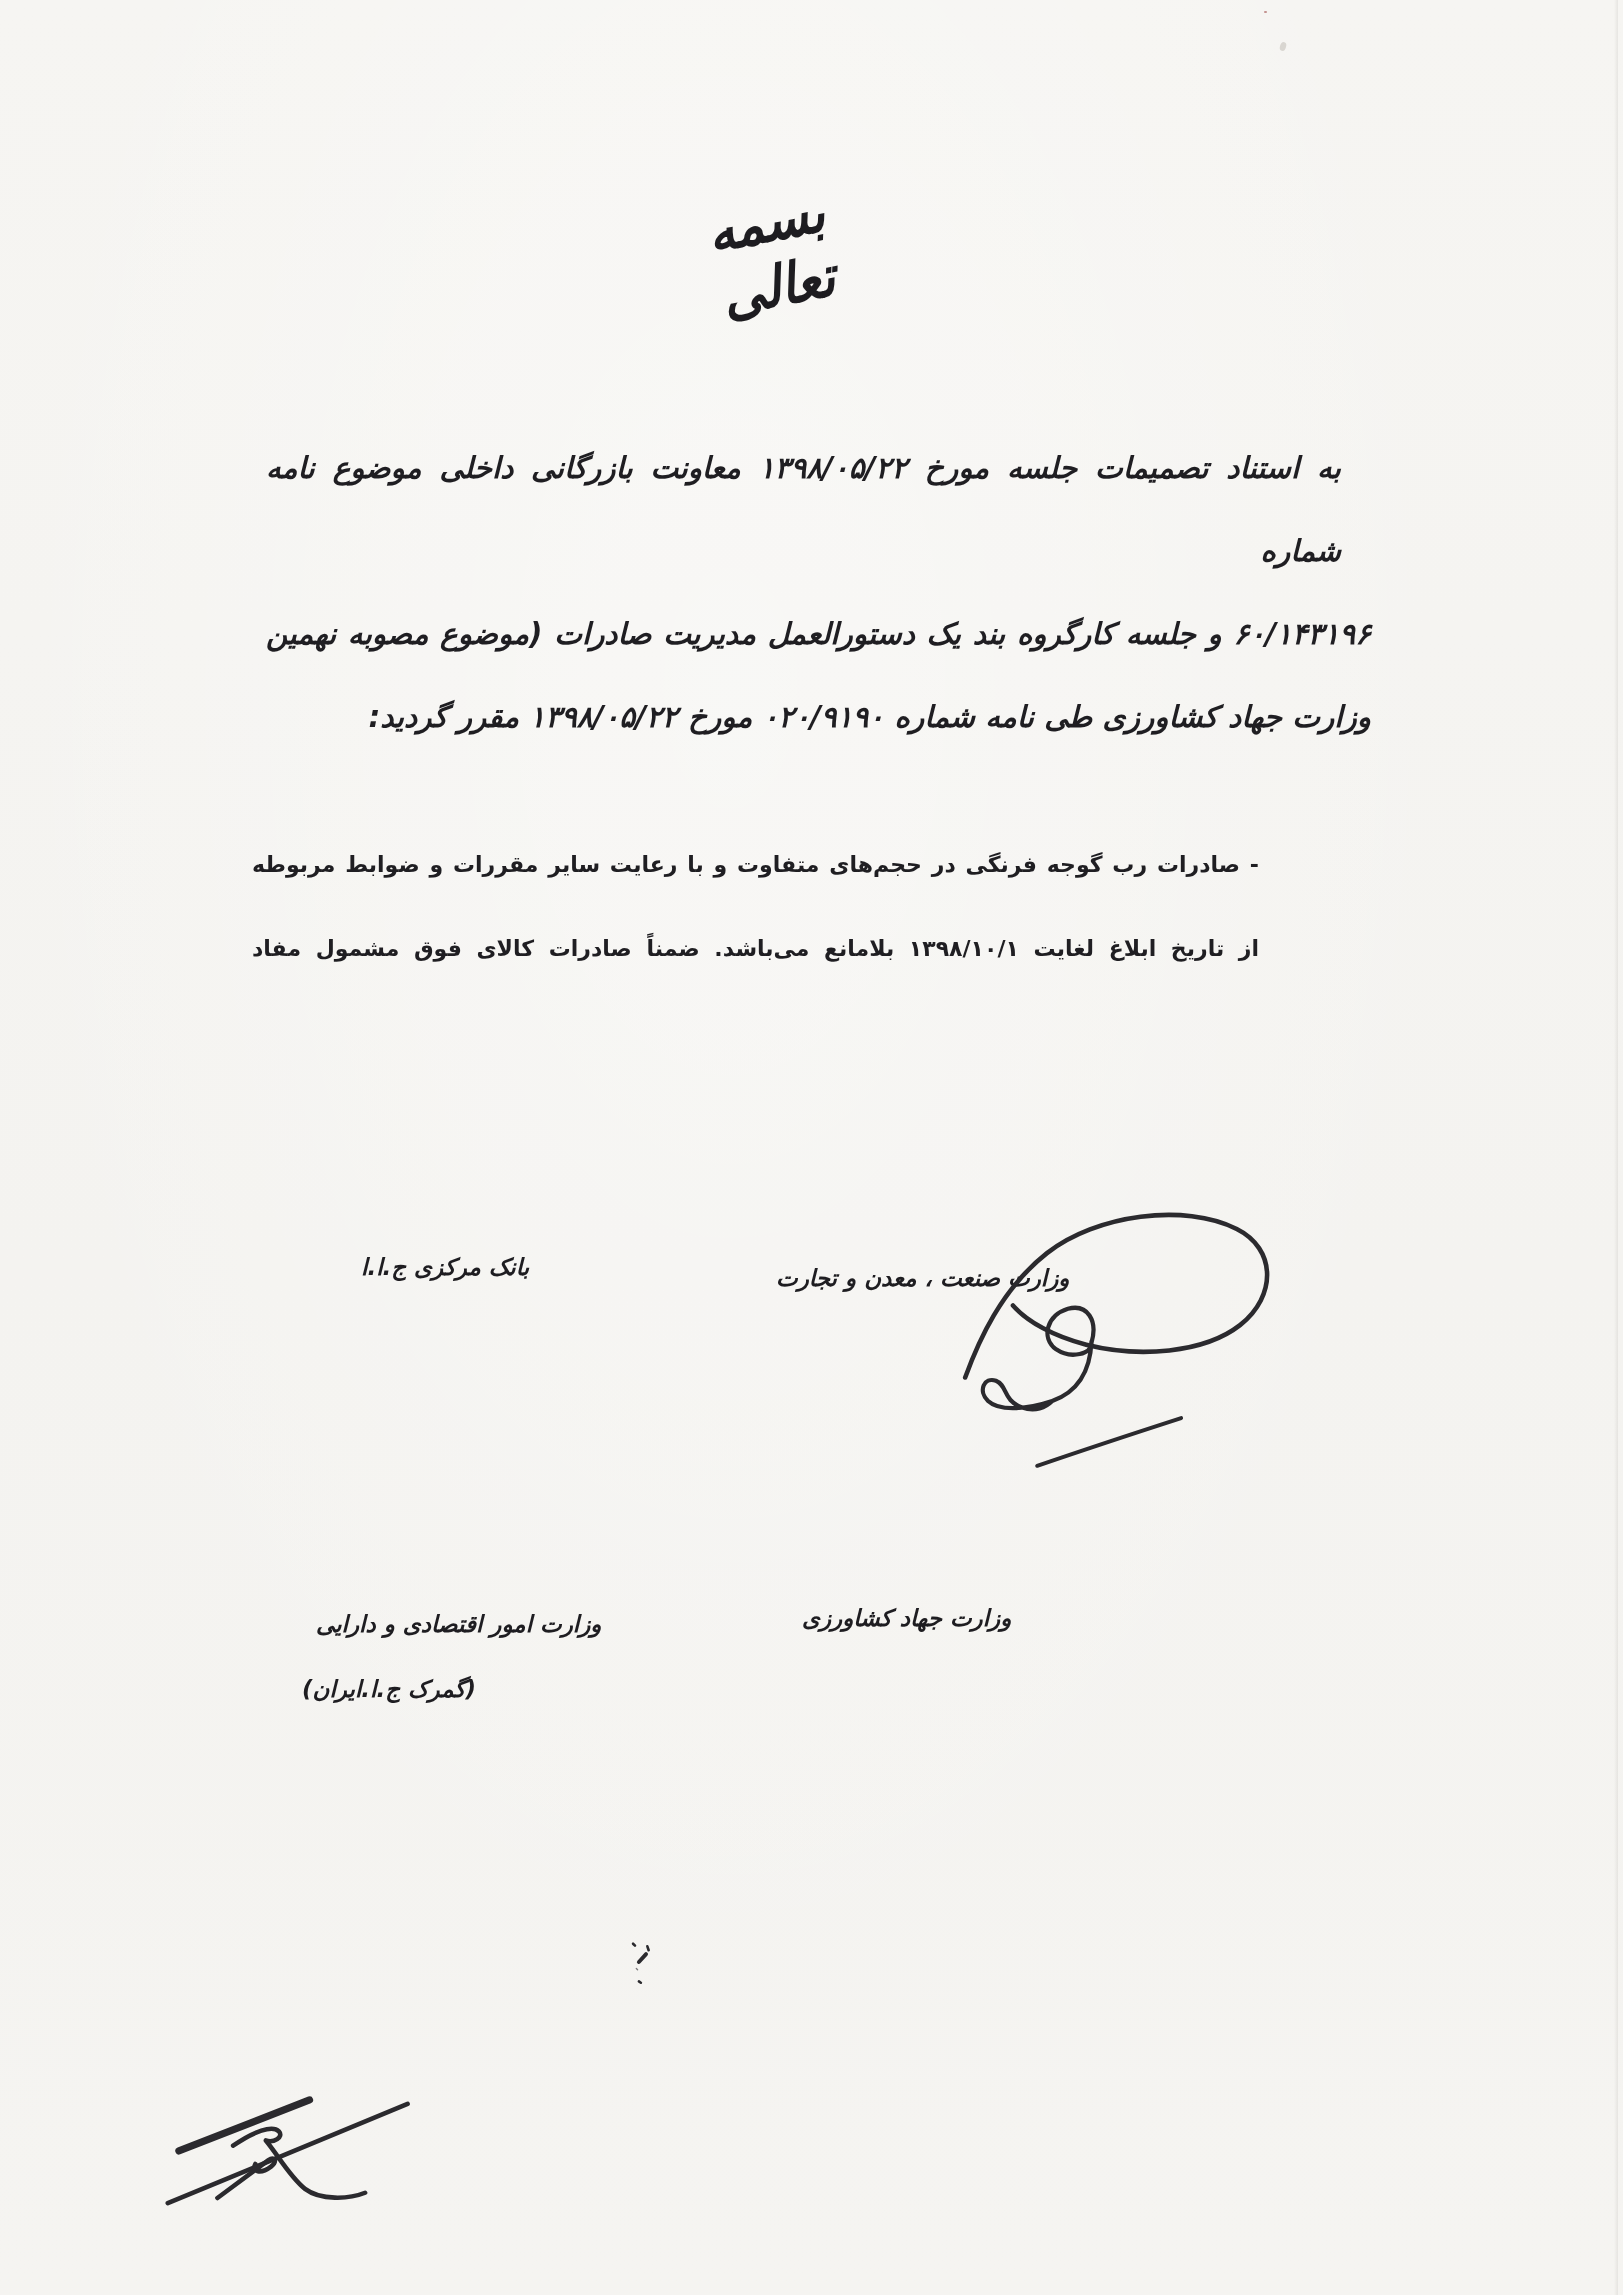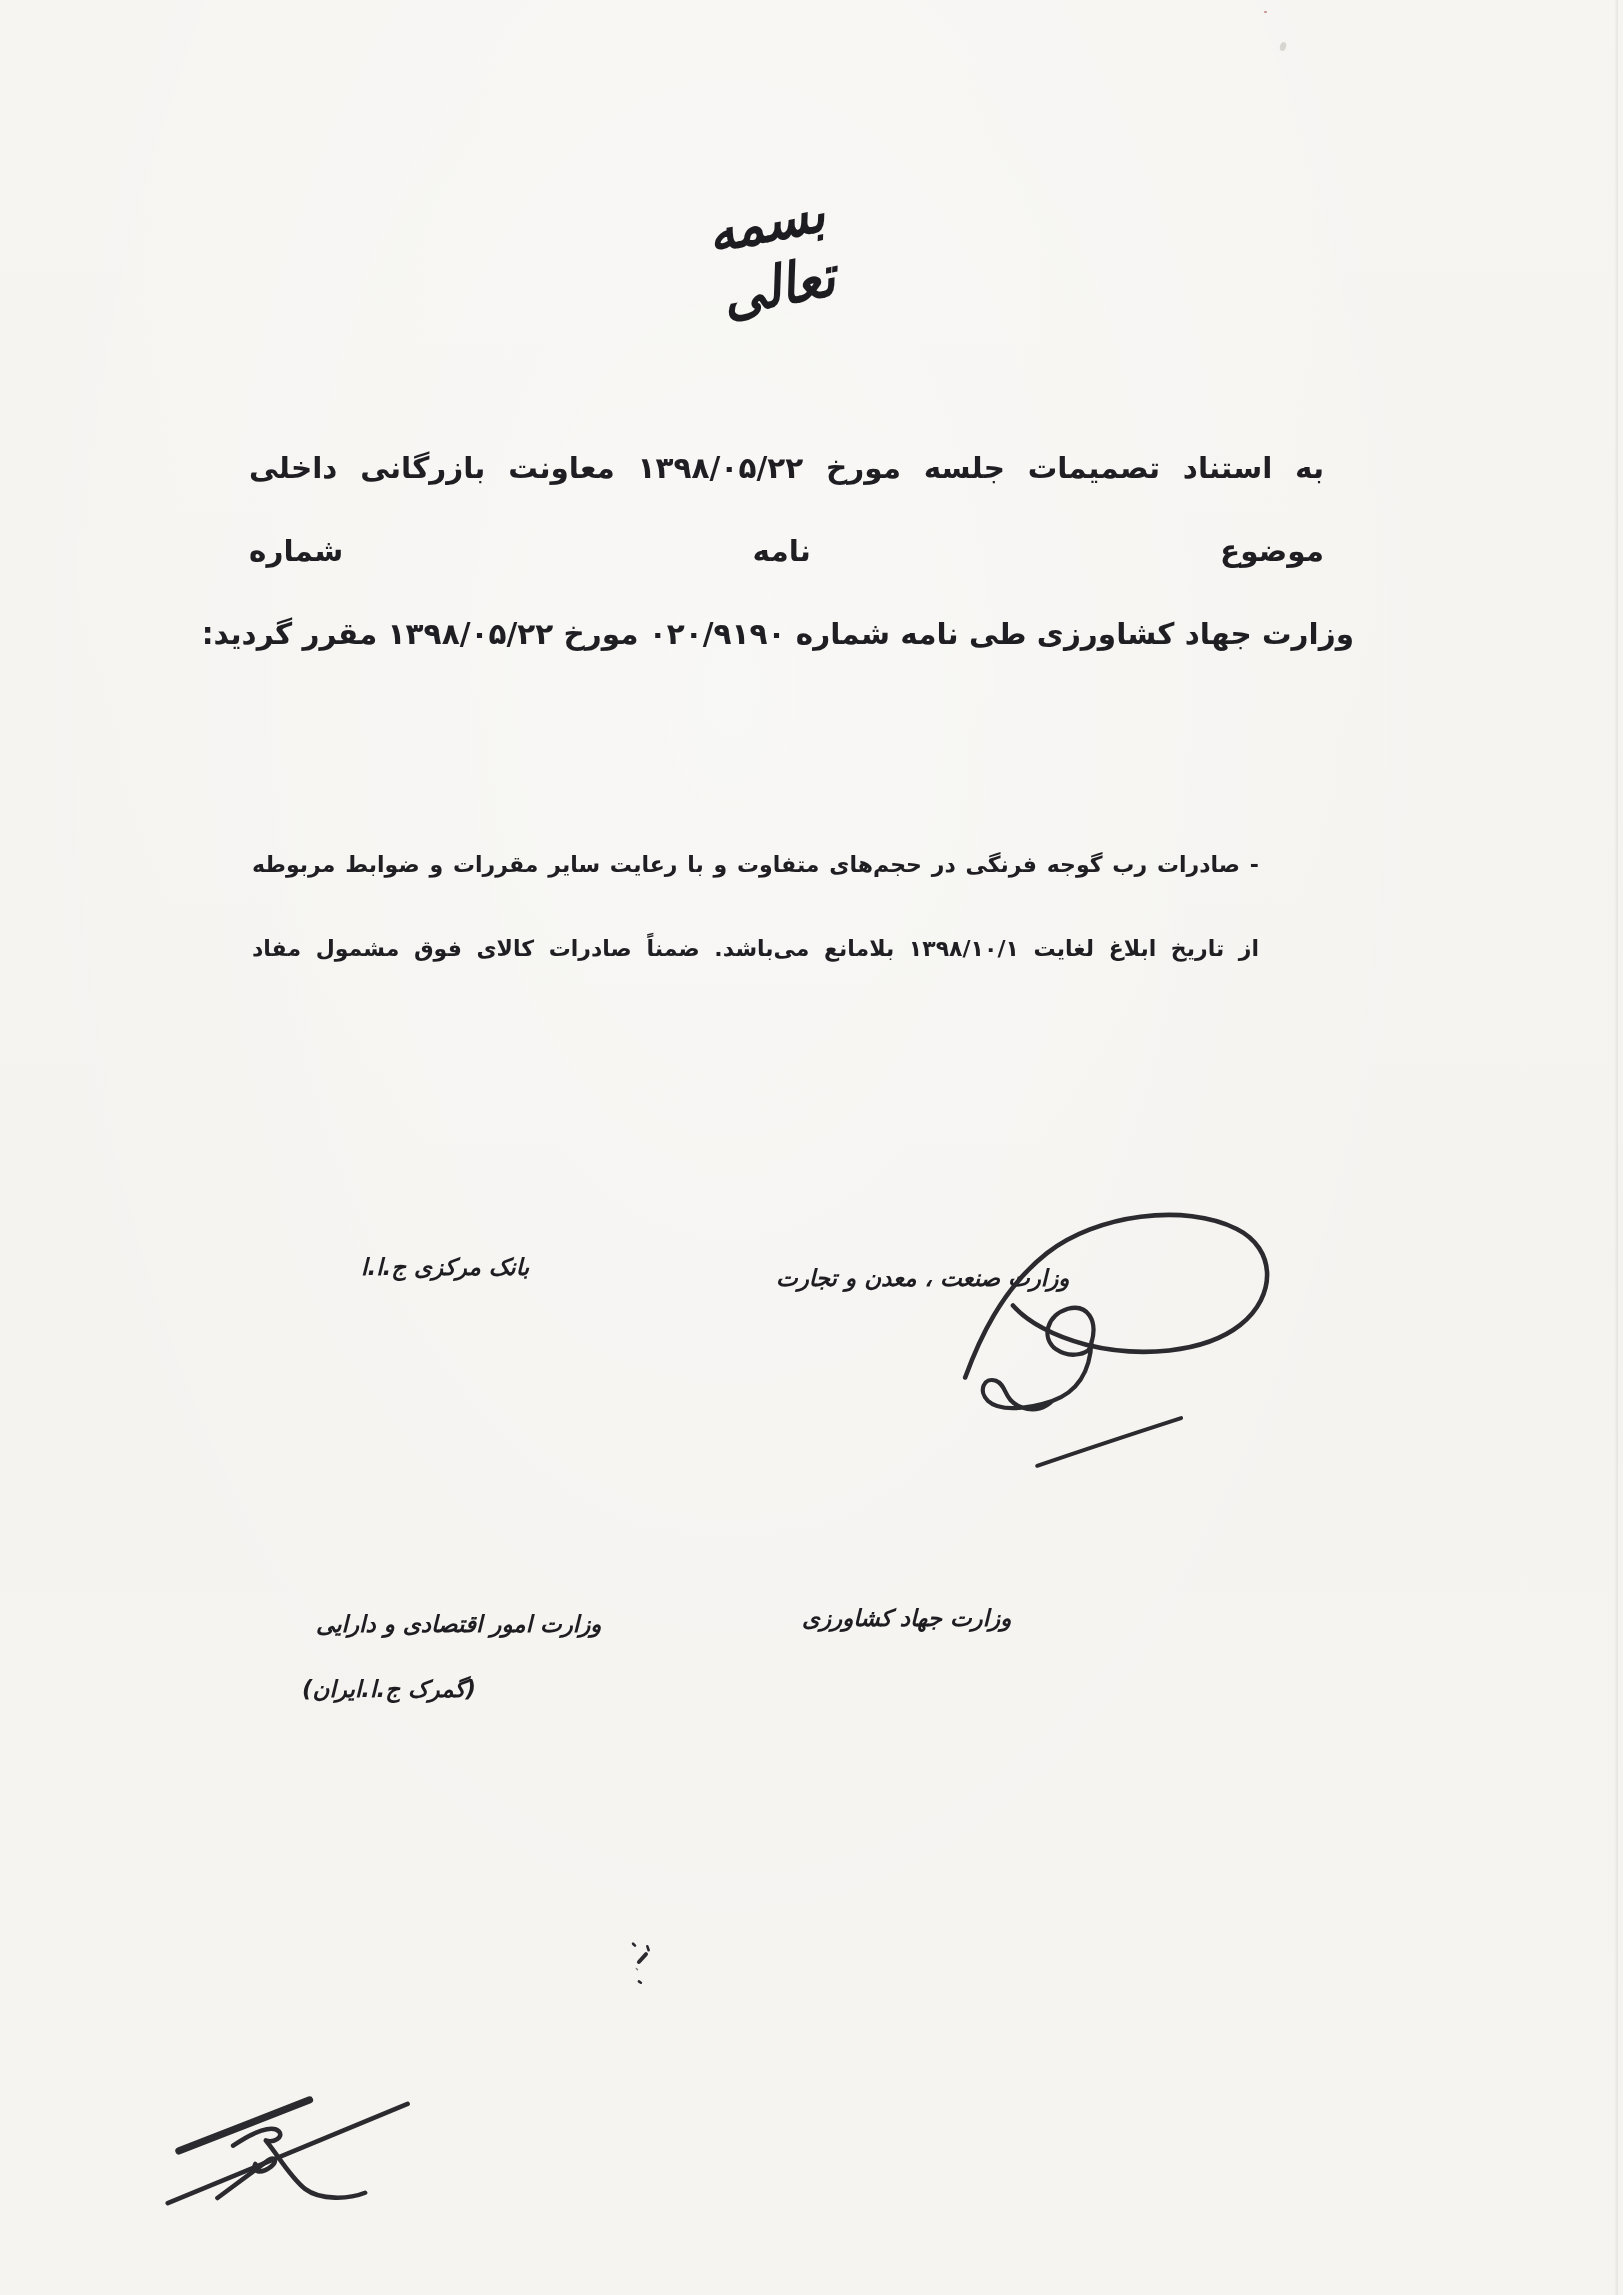--- a/index.html
+++ b/index.html
@@ -28,22 +28,22 @@
     transform:rotate(-11deg) scaleX(.92);
     letter-spacing:-1.3px;
   }
   .para{
     position:absolute;
     direction:rtl;
     font-weight:bold;
     color:#1f1e22;
   }
   .body-para{
-    top:427px;right:269px;width:1105px;
-    font-size:29.5px;line-height:83px;
+    top:427px;right:252px;width:1105px;
+    font-size:29.5px;line-height:83px;font-style:italic;
   }
   .bullet-para{
     top:823px;right:364px;width:1007px;
     font-size:22px;line-height:84px;
   }
   .pline{display:block;}
   .just{
     text-align:justify;
     text-align-last:justify;
     -moz-text-align-last:justify;
@@ -75,20 +75,21 @@
 <div class="page">
 
   <div class="edge-shade"></div>
   <div class="speck speck-a"></div>
   <div class="speck speck-b"></div>
 
   <div class="besmele">بسمه تعالی</div>
 
   <div class="para body-para">
     <span class="pline just indent">به استناد تصمیمات جلسه مورخ ۱۳۹۸/۰۵/۲۲ معاونت بازرگانی داخلی موضوع نامه شماره</span>
+    <span class="pline just">۶۰/۱۴۳۱۹۶ و جلسه کارگروه بند یک دستورالعمل مدیریت صادرات (موضوع مصوبه نهمین</span>
     <span class="pline endline">وزارت جهاد کشاورزی طی نامه شماره ۰۲۰/۹۱۹۰ مورخ ۱۳۹۸/۰۵/۲۲ مقرر گردید:</span>
   </div>
 
   <div class="para bullet-para">
     <span class="pline just">- صادرات رب گوجه فرنگی در حجم‌های متفاوت و با رعایت سایر مقررات و ضوابط مربوطه</span>
     <span class="pline just">از تاریخ ابلاغ لغایت ۱۳۹۸/۱۰/۱ بلامانع می‌باشد. ضمناً صادرات کالای فوق مشمول مفاد</span>
   </div>
 
   <div class="sig-label lbl-industry">وزارت صنعت ، معدن و تجارت</div>
   <div class="sig-label lbl-bank">بانک مرکزی ج.ا.ا</div>

